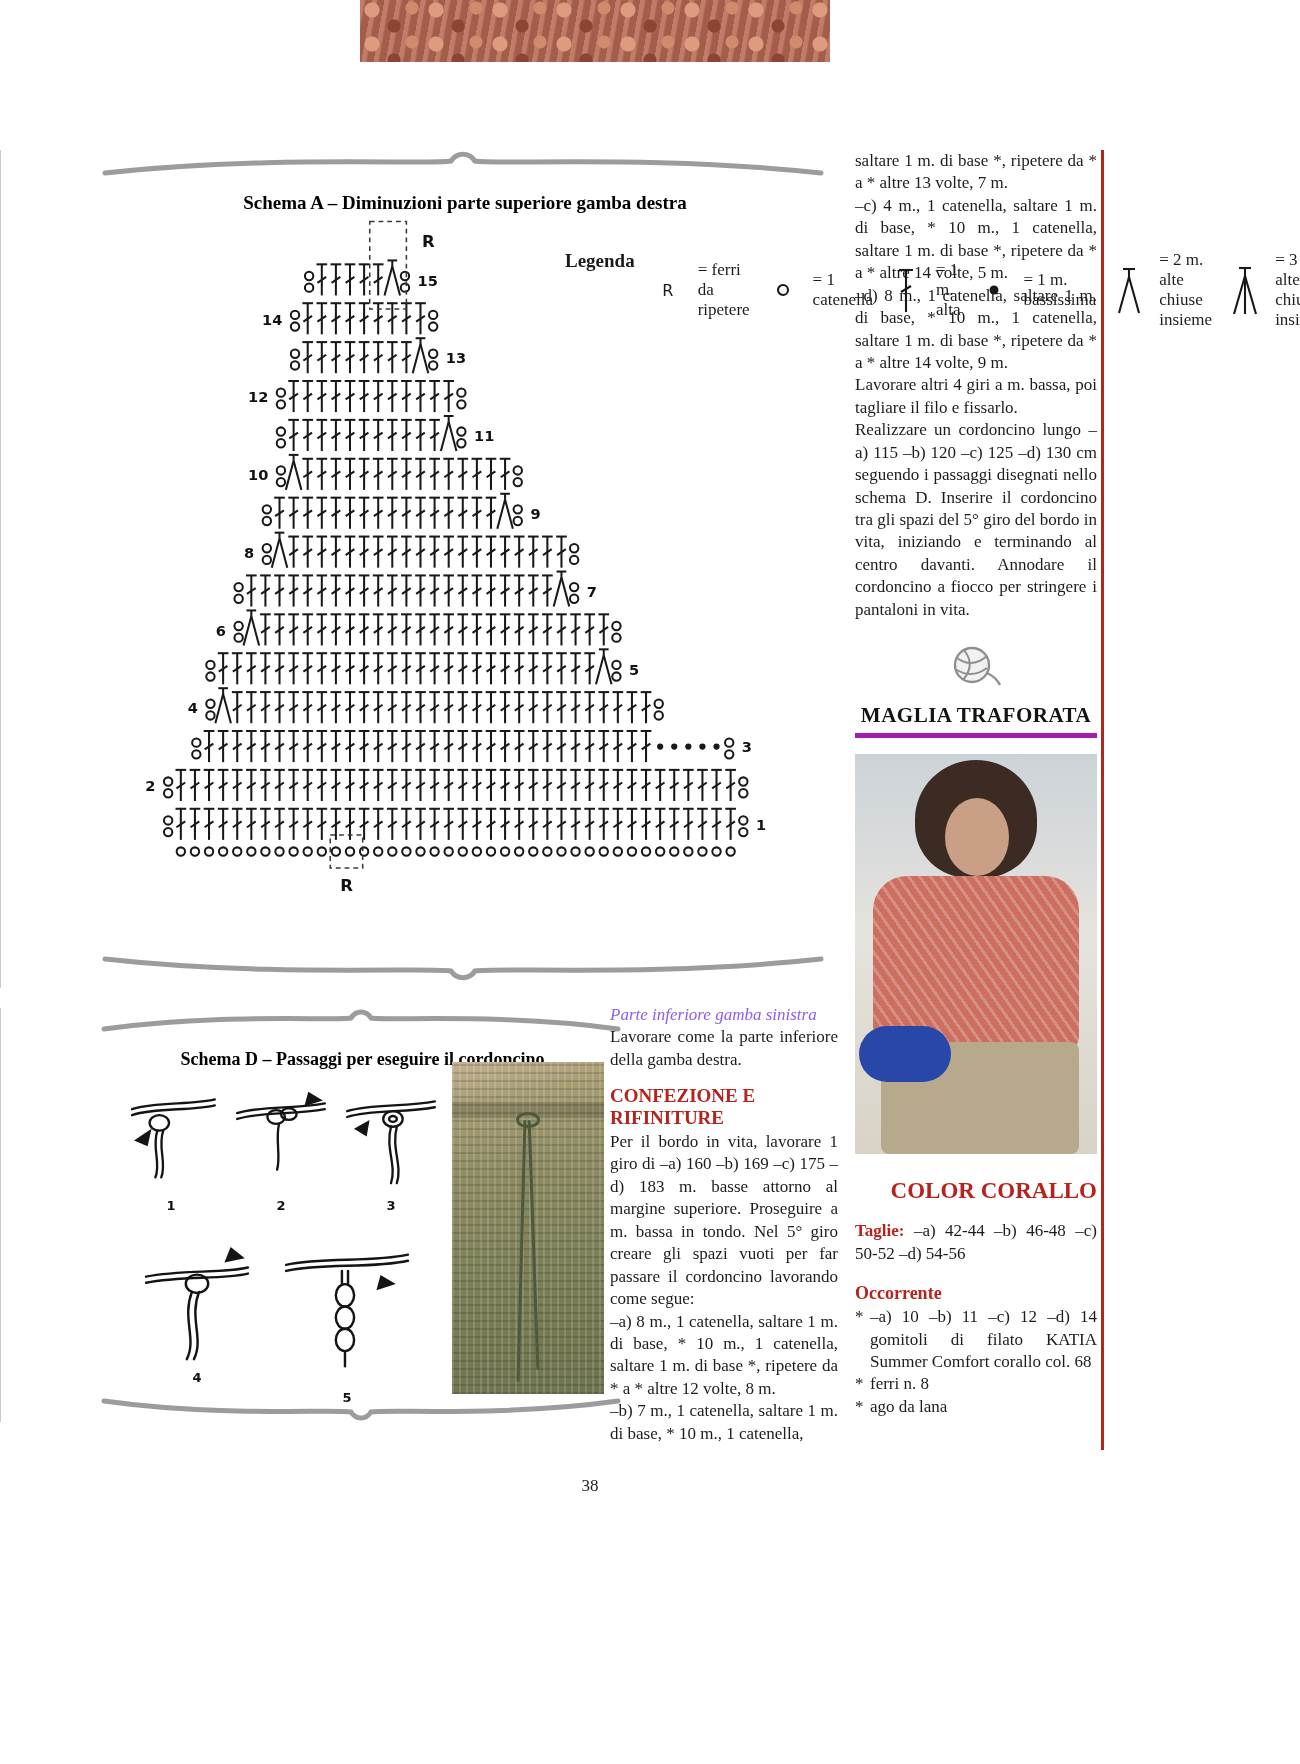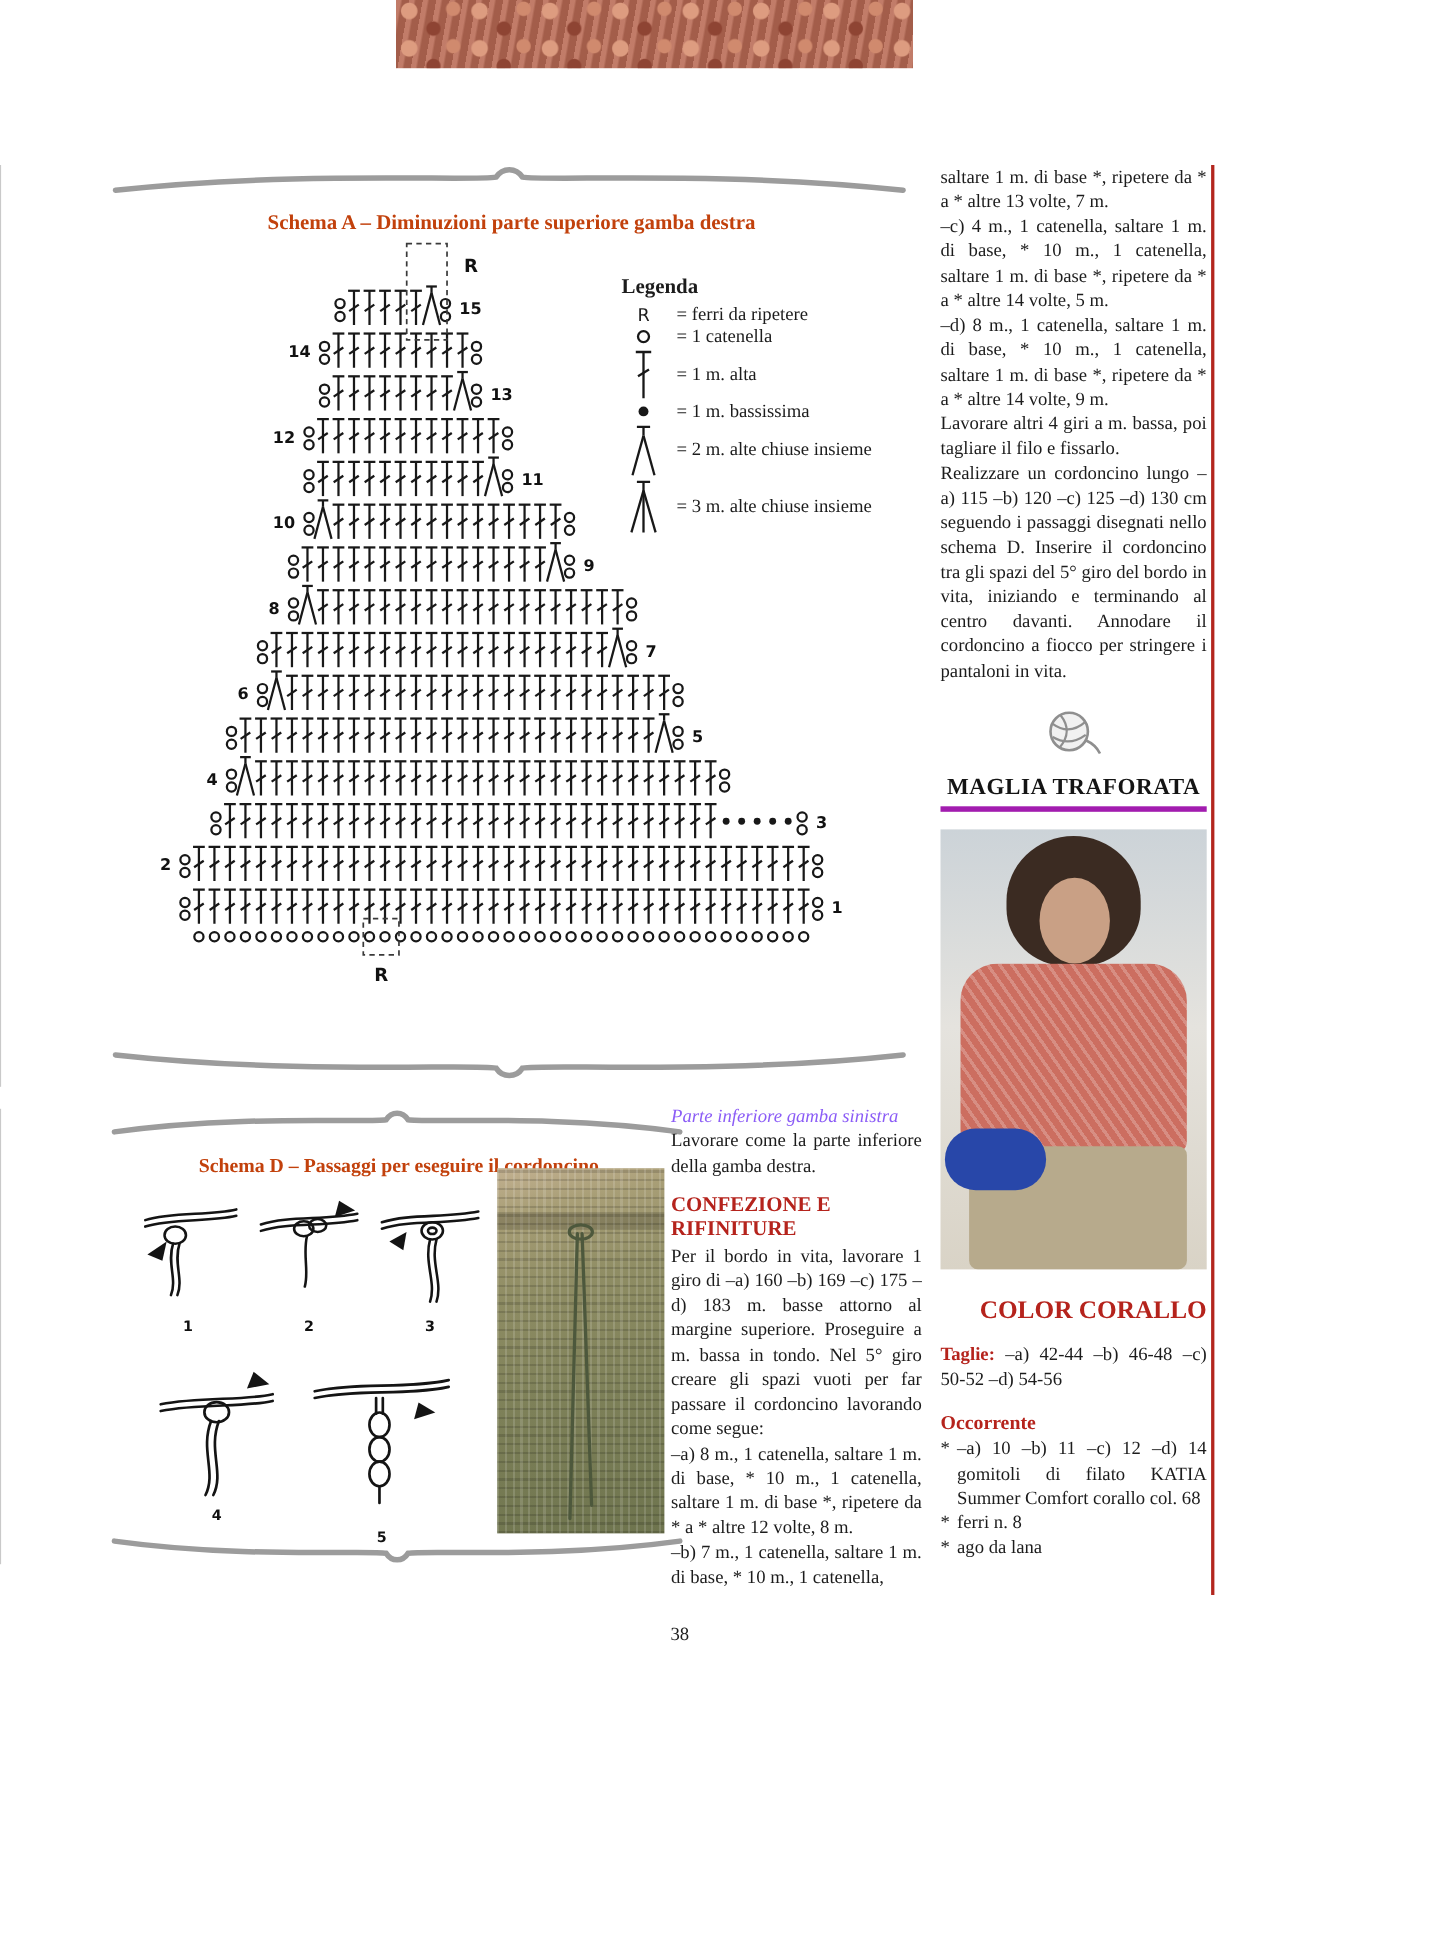--- a/index.html
+++ b/index.html
@@ -16,31 +16,31 @@
       repeating-linear-gradient(100deg, rgba(255,255,255,.12) 0 4px, rgba(0,0,0,.12) 6px 12px);
     background-size:64px 34px,64px 34px,64px 34px,100% 100%;}
 
   
   .schema-a{position:absolute;left:95px;top:150px;width:740px;height:838px;}
   .schema-d{position:absolute;left:95px;top:1008px;width:535px;height:414px;}
   .left-rule{position:absolute;width:1px;background:#c9c9c9;}
   .brace{position:absolute;left:4px;}
   .brace path{stroke:#9c9c9c;stroke-width:5;fill:none;stroke-linecap:round;}
   .schema-title{position:absolute;left:0;right:0;text-align:center;
-    font-weight:bold;font-size:19px;color:#c2410c;}
+    font-weight:bold;font-size:19px;color:#000000;}
   #chartA{position:absolute;left:10px;top:56px;}
   .sym{fill:none;stroke:#181818;stroke-width:2.1;}
   .dot{fill:#181818;stroke:none;}
   .rowno{font-family:"DejaVu Sans",sans-serif;font-weight:bold;font-size:15px;fill:#111;}
   .rbox{fill:none;stroke:#3a3a3a;stroke-width:1.6;stroke-dasharray:5 4;}
   .rlabel{font-family:"DejaVu Sans",sans-serif;font-weight:bold;font-size:17px;fill:#111;}
 
   
   .legend{position:absolute;left:470px;top:100px;width:262px;display:flex;
-    flex-direction:column;}
+    flex-direction:row;gap:13px;}
   .legend-title{font-weight:bold;font-size:19px;margin-bottom:4px;}
   .legend-row{display:flex;align-items:center;gap:10px;font-size:17px;}
   .legend-sym{width:40px;display:flex;justify-content:center;align-items:center;flex:0 0 40px;}
   .legend-sym svg{display:block;}
   .legend-sym .lsym{fill:none;stroke:#181818;stroke-width:2.1;}
   .legend-R{font-family:"DejaVu Sans",sans-serif;font-size:16px;font-weight:normal;}
 
   
   .right-col{position:absolute;left:855px;top:150px;width:242px;}
   .col-text p{margin:0;text-align:justify;line-height:1.32;font-size:17px;}
@@ -86,21 +86,21 @@
     background-blend-mode:normal;}
   .fabric-photo .mesh{position:absolute;inset:0;
     background-image:
      repeating-linear-gradient(90deg, rgba(255,255,255,.14) 0 2px, rgba(0,0,0,0) 2px 7px),
      repeating-linear-gradient(0deg, rgba(0,0,0,.14) 0 2px, rgba(0,0,0,0) 2px 8px);}
   .fabric-band{position:absolute;left:0;top:40px;width:100%;height:16px;background:rgba(0,0,0,.16);}
   .cord{position:absolute;width:3px;background:#4d583c;border-radius:2px;}
   .cord-knot{position:absolute;left:64px;top:50px;width:18px;height:10px;border:3px solid #4d583c;
     border-radius:50%;background:transparent;}
 
-  .page-number{position:absolute;left:548px;top:1476px;width:140px;text-align:center;font-size:17px;}
+  .page-number{position:absolute;left:520px;top:1476px;width:140px;text-align:center;font-size:17px;}
   .red-rule{position:absolute;left:1101px;top:150px;width:3px;height:1300px;background:#b3261e;}
 </style>
 </head>
 <body>
 
 <div class="page">
 
   <div class="top-photo"></div>
 
   <div class="left-rule" style="left:0;top:150px;height:838px;"></div>

